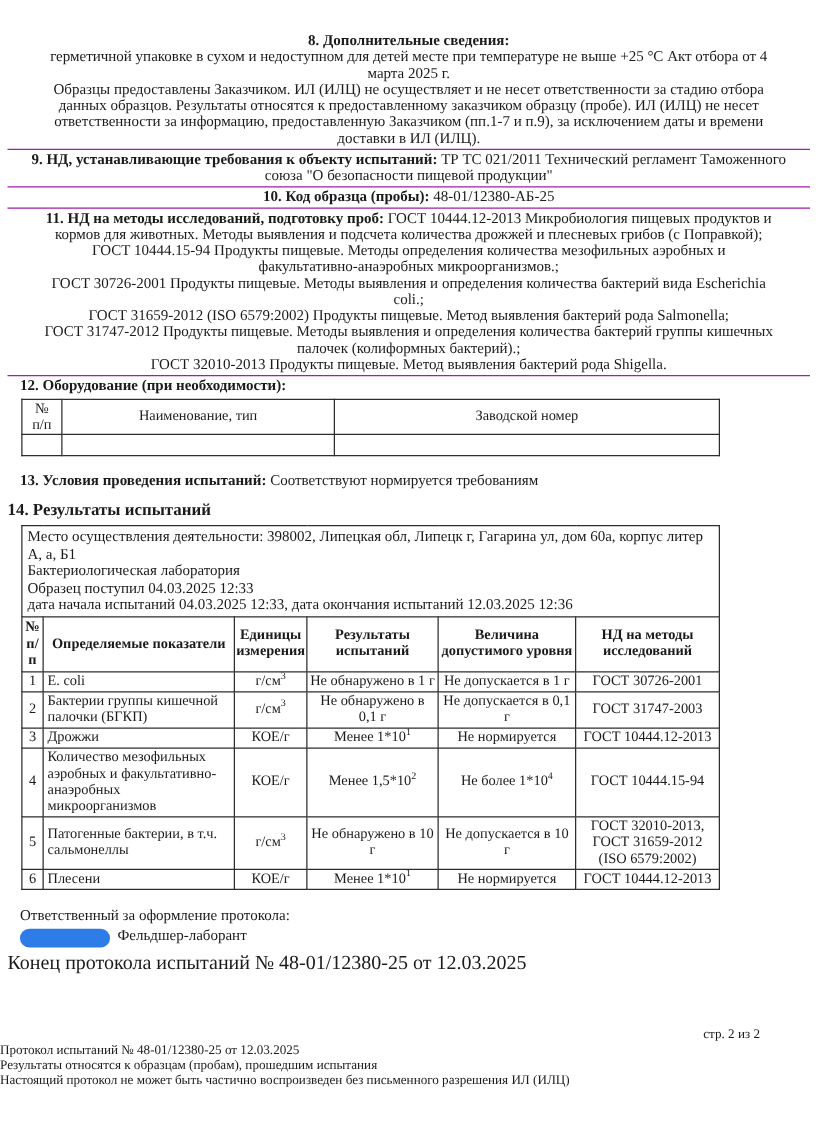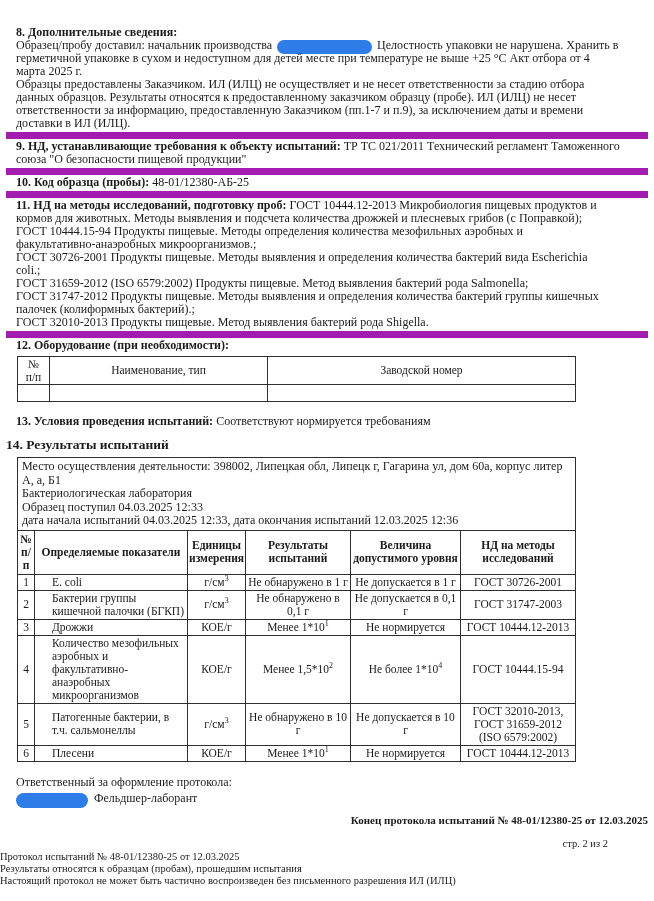--- a/index.html
+++ b/index.html
@@ -4,62 +4,59 @@
 <style>
   html,body{margin:0;padding:0;}
   body{
     width:654px;height:901px;background:#ffffff;position:relative;
     font-family:"Liberation Serif","DejaVu Serif",serif;
     color:#1b1b1b;font-size:12px;line-height:13px;overflow:hidden;
   }
   .page{position:absolute;left:0;top:0;width:654px;height:901px;}
   .content{padding:25px 6px 0 6px;}
   .sec{padding:1px 10px 2px 10px;}
-  .sec.ruled{border-bottom:7px solid #a21caf;}
+  .sec.ruled{border-bottom:1px solid #a21caf;text-align:center;}
   .lines{white-space:pre-line;}
   .inline-line{white-space:normal;}
   b.h{font-weight:bold;}
   .redaction{
     display:inline-block;background:#2d7ce7;border-radius:8px;
     vertical-align:text-bottom;margin:0 5px -2px 5px;
   }
   .redaction.r1{width:95px;height:14px;}
   .redaction.r2{width:72px;height:15px;margin:0 6px -3px 0;}
   table{border-collapse:collapse;table-layout:fixed;margin-left:11px;}
   td,th{border:1px solid #2e2e2e;font-weight:normal;padding:1px 2px;vertical-align:middle;}
   .equip-table{width:558px;margin-top:2px;font-size:11.5px;line-height:12.5px;}
   .equip-table th{text-align:center;}
   .equip-table .empty-row td{height:14px;}
   .results-table{width:558px;margin-top:4px;font-size:11.5px;line-height:13px;}
   .results-table .intro{ text-align:left;font-size:12px;line-height:13.5px;padding:2px 4px;}
   .results-table th{font-weight:bold;text-align:center;line-height:13px;padding:2px 1px;}
   .results-table td{text-align:center;}
-  .results-table td.name{text-align:left;padding-left:17px;line-height:13px;}
+  .results-table td.name{text-align:left;padding-left:3px;line-height:13px;}
   .results-table td.num{text-align:center;}
   sup{font-size:8px;line-height:0;}
   .title14{font-weight:bold;font-size:13.5px;margin:10px 0 6px 0;}
   .s13{padding:3px 10px 0 10px;margin-top:10px;}
   .sign-block{margin:14px 0 0 10px;}
   .sign-role-line{margin-top:3px;}
-  .end-line{text-align:right;margin-top:9px;font-size:11px;font-weight:bold;}
-  .footer{position:absolute;left:0;top:822px;width:624px;font-size:10.5px;line-height:12px;margin-top:16px;}
+  .end-line{text-align:left;margin-top:9px;font-size:16px;}
+  .footer{position:absolute;left:0;top:822px;width:624px;font-size:10.5px;line-height:12px;}
   .footer .pageno{text-align:right;padding-right:16px;}
   .footer .flines{text-align:left;margin-top:1px;}
 </style>
 </head>
 <body>
 
 <div class="page">
   <div class="content">
 
     <div class="sec ruled">
       <div><b class="h">8. Дополнительные сведения:</b></div>
-      <div class="inline-line">
-        <span>Образец/пробу доставил: начальник производства</span><span class="redaction r1"></span><span>Целостность упаковки не нарушена. Хранить в</span>
-      </div>
       <div class="lines">герметичной упаковке в сухом и недоступном для детей месте при температуре не выше +25 °С  Акт отбора от 4
 марта 2025 г.</div>
       <div class="lines">Образцы предоставлены Заказчиком. ИЛ (ИЛЦ) не осуществляет и не несет ответственности за стадию отбора
 данных образцов. Результаты относятся к предоставленному заказчиком образцу (пробе). ИЛ (ИЛЦ) не несет
 ответственности за информацию, предоставленную Заказчиком (пп.1-7 и п.9), за исключением даты и времени
 доставки в ИЛ (ИЛЦ).</div>
     </div>
 
     <div class="sec ruled">
       <div class="inline-line">

